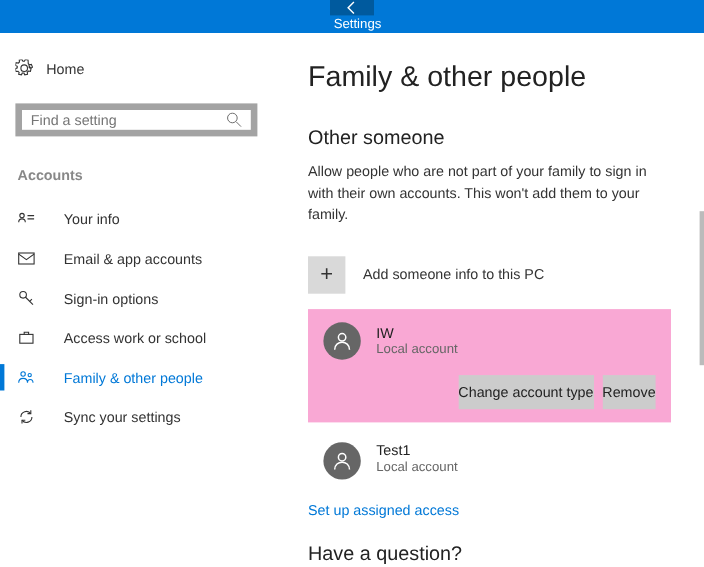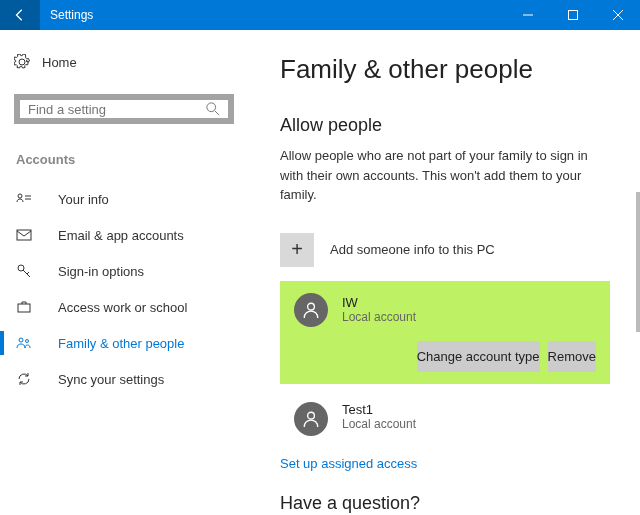--- a/index.html
+++ b/index.html
@@ -1,18 +1,18 @@
 <!DOCTYPE html>
 <html><head>
   <meta charset="utf-8">
   <style>
     * { margin: 0; padding: 0; box-sizing: border-box; font-family: "Segoe UI", Arial, sans-serif; }
     body { width: 640px; height: 515px; background: #fff; overflow: hidden; position: relative; }
     
-    .titlebar { height: 30px; background: #0078d7; display: flex; align-items: center; color: #fff; }
+    .titlebar { height: 30px; background: #0078d7; display: flex; align-items: center; color: #fff; flex-direction: column; }
     .back-btn { width: 40px; height: 30px; display: flex; align-items: center; justify-content: center; background: #005a9e; cursor: pointer; }
     .app-title { padding-left: 10px; font-size: 12px; flex: 1; }
     .win-controls { display: flex; }
     .win-btn { width: 45px; height: 30px; display: flex; align-items: center; justify-content: center; cursor: pointer; }
     
     .body-wrap { display: flex; height: 497px; }
     
     .sidebar { width: 250px; padding: 20px 0 0 14px; }
     .home-row { display: flex; align-items: center; gap: 12px; margin-bottom: 20px; cursor: pointer; padding: 4px 0; }
     .gear-icon { width: 16px; height: 16px; }
@@ -30,21 +30,21 @@
     
     .content { flex: 1; padding: 24px 30px 0 30px; overflow-y: auto; position: relative; }
     .page-title { font-size: 26px; font-weight: 300; color: #222; margin-bottom: 30px; }
     .section-title { font-size: 18px; font-weight: 400; color: #222; margin-bottom: 10px; }
     .section-desc { font-size: 13px; color: #333; line-height: 1.5; margin-bottom: 28px; }
     
     .add-row { display: flex; align-items: center; gap: 16px; margin-bottom: 14px; cursor: pointer; }
     .plus-box { width: 34px; height: 34px; background: #d9d9d9; display: flex; align-items: center; justify-content: center; font-size: 20px; color: #333; }
     .add-label { font-size: 13px; color: #333; }
     
-    .account-card { background: #bef264; padding: 12px 14px; margin-bottom: 10px; }
+    .account-card { background: #f9a8d4; padding: 12px 14px; margin-bottom: 10px; }
     .account-head { display: flex; align-items: center; gap: 14px; }
     .avatar { width: 34px; height: 34px; border-radius: 50%; background: #666; display: flex; align-items: center; justify-content: center; }
     .account-info .name { font-size: 13px; color: #222; }
     .account-info .type { font-size: 12px; color: #666; }
     .account-actions { display: flex; justify-content: flex-end; gap: 8px; margin-top: 14px; }
     .btn { background: #ccc; border: none; padding: 8px 0; font-size: 13px; color: #222; cursor: pointer; }
     
     .account-row { display: flex; align-items: flex-start; gap: 14px; padding: 8px 14px; cursor: pointer; }
     
     .link { color: #0078d7; font-size: 13px; cursor: pointer; margin: 12px 0 22px 0; display: inline-block; }
@@ -157,21 +157,21 @@
             <path d="M12 2v3h-3M4 14v-3h3" fill="none" stroke="#333"></path>
           </svg>
         </span>
       <span>Sync your settings</span>
     </div>
   </div>
 
   <div class="content">
     <h1 class="page-title">Family &amp; other people</h1>
     
-    <h2 class="section-title">Allow people</h2>
+    <h2 class="section-title">Other someone</h2>
     <p class="section-desc">Allow people who are not part of your family to sign in with their own accounts. This won't add them to your family.</p>
     
     <div class="add-row">
       <div class="plus-box">+</div>
       <span class="add-label">Add someone info to this PC</span>
     </div>
     
     <div class="account-card">
       <div class="account-head">
         <div class="avatar">

